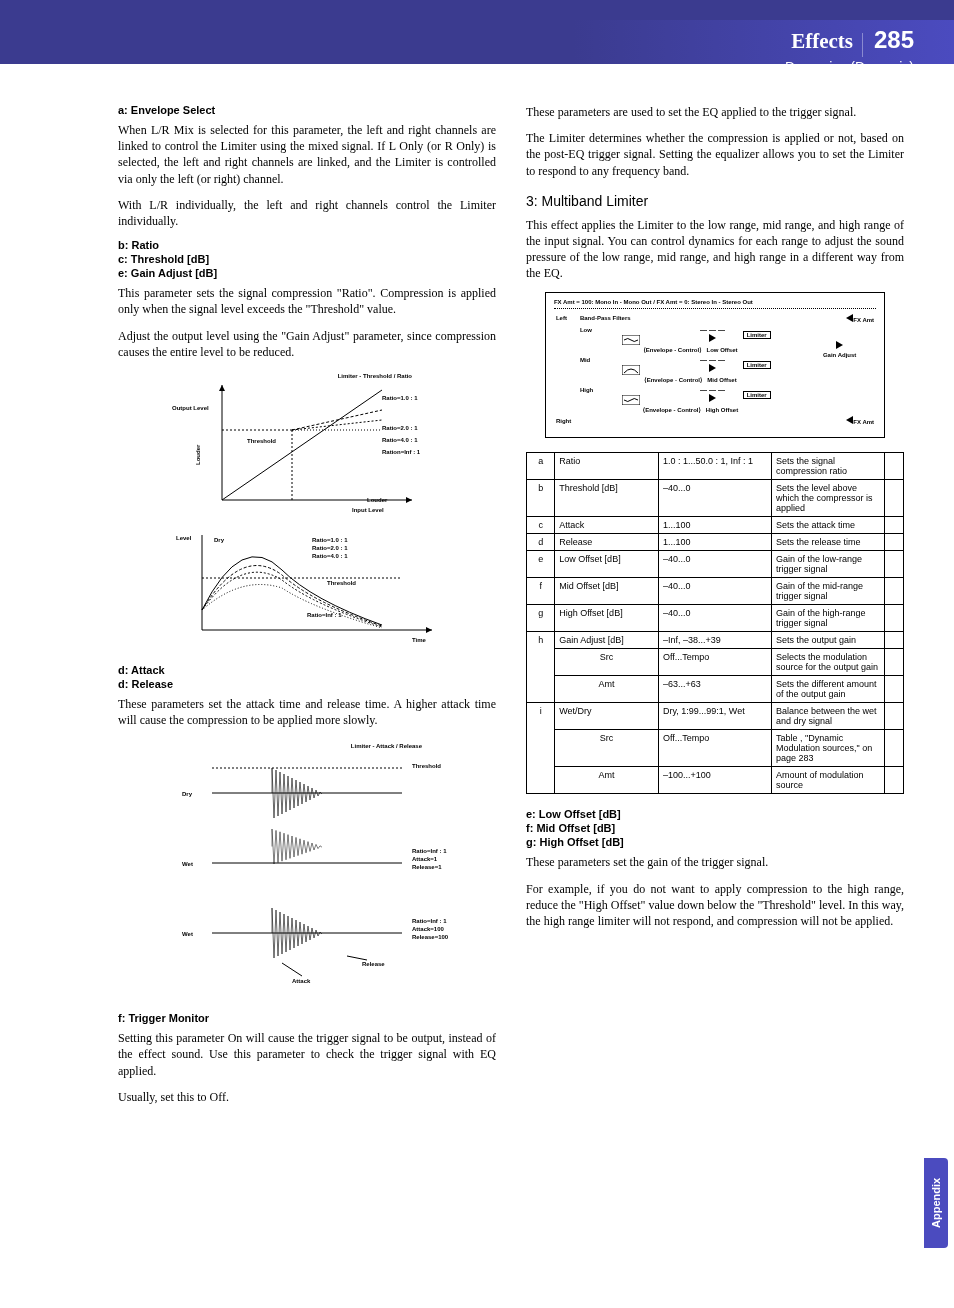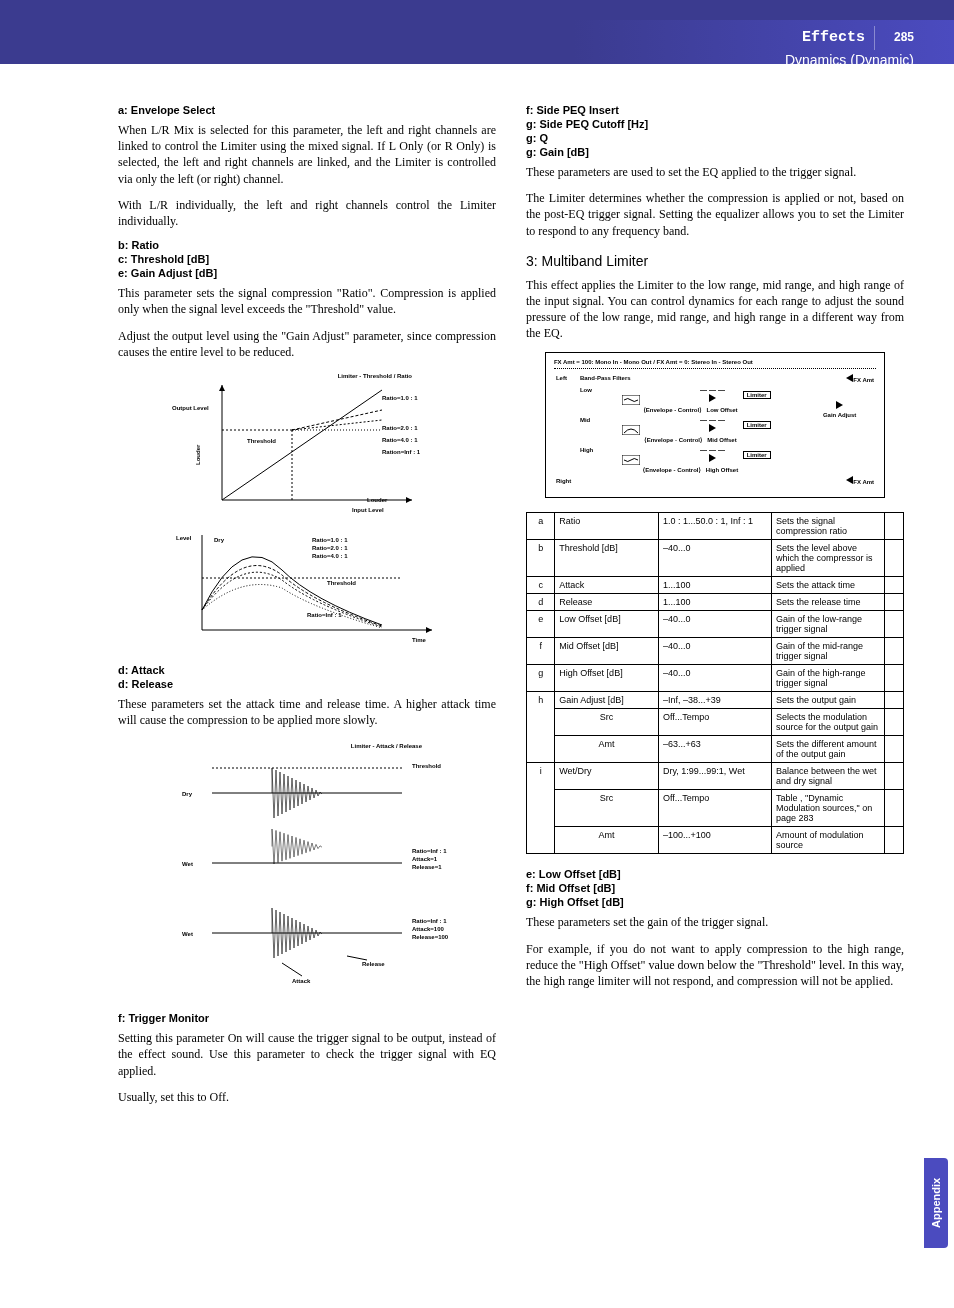--- a/index.html
+++ b/index.html
@@ -1,20 +1,20 @@
 <!DOCTYPE html>
 <html><head>
 <meta charset="utf-8">
 <style>
   * { box-sizing: border-box; margin: 0; padding: 0; }
   body { font-family: Georgia, 'Times New Roman', serif; font-size: 12px; color: #000; background: #fff; width: 954px; }
   .topbar { height: 20px; background: #3b3b8f; }
   .header { background: linear-gradient(to right, #3b3b8f 60%, #4b4bbf); height: 44px; padding: 6px 40px 6px 0; text-align: right; color: #fff; }
-  .header .effects { font-weight: bold; font-size: 15px; font-family: Liberation Mono, monospace; }
-  .header .page { font-weight: bold; font-size: 12px; font-family: Helvetica, Arial, sans-serif; margin-left: 10px; }
+  .header .effects { font-weight: bold; font-size: 21px; font-family: Liberation Serif, serif; }
+  .header .page { font-weight: bold; font-size: 24px; font-family: Helvetica, Arial, sans-serif; margin-left: 2px; }
   .header .sub { font-size: 14px; font-family: Helvetica, Arial, sans-serif; display:block; margin-top:2px;}
   .header .divider { display:inline-block; width:1px; height:24px; background:#8a8ad0; vertical-align:middle; margin:0 6px;}
   .page-body { display: flex; padding: 40px 50px 40px 118px; gap: 30px; }
   .col { flex: 1; min-width: 0; }
   .param-head { font-family: Helvetica, Arial, sans-serif; font-weight: bold; font-size: 11px; margin-bottom: 2px; }
   .param-group { margin-bottom: 6px;}
   .body-p { text-align: justify; margin-bottom: 10px; line-height: 1.35; font-size: 12px;}
   .section-h { font-family: Helvetica, Arial, sans-serif; font-weight: normal; font-size: 14px; margin: 14px 0 8px; }
   .diagram { border: none; margin: 10px auto 14px; width: 90%; }
   .diagram-box { border:1px solid #000; padding:4px; font-size:7px; font-family: Helvetica, Arial, sans-serif; font-weight:bold; line-height:1.2;}
@@ -153,26 +153,20 @@
     </div>
 
     <div class="param-group">
       <div class="param-head">f: Trigger Monitor</div>
     </div>
     <p class="body-p">Setting this parameter On will cause the trigger signal to be output, instead of the effect sound. Use this parameter to check the trigger signal with EQ applied.</p>
     <p class="body-p">Usually, set this to Off.</p>
   </div>
 
   <div class="col">
-    <div class="param-group">
-      <div class="param-head">f: Side PEQ Insert</div>
-      <div class="param-head">g: Side PEQ Cutoff [Hz]</div>
-      <div class="param-head">g: Q</div>
-      <div class="param-head">g: Gain [dB]</div>
-    </div>
     <p class="body-p">These parameters are used to set the EQ applied to the trigger signal.</p>
     <p class="body-p">The Limiter determines whether the compression is applied or not, based on the post-EQ trigger signal. Setting the equalizer allows you to set the Limiter to respond to any frequency band.</p>
 
     <div class="section-h">3: Multiband Limiter</div>
     <p class="body-p">This effect applies the Limiter to the low range, mid range, and high range of the input signal. You can control dynamics for each range to adjust the sound pressure of the low range, mid range, and high range in a different way from the EQ.</p>
 
     <div class="diagram diagram-box" style="padding:6px 8px 10px;">
       <div class="tiny" style="border-bottom:1px dotted #000; padding-bottom:2px; margin-bottom:4px;">FX Amt = 100: Mono In - Mono Out  /  FX Amt = 0: Stereo In - Stereo Out</div>
       <table style="width:100%; border-collapse:collapse;">
         <tbody>

